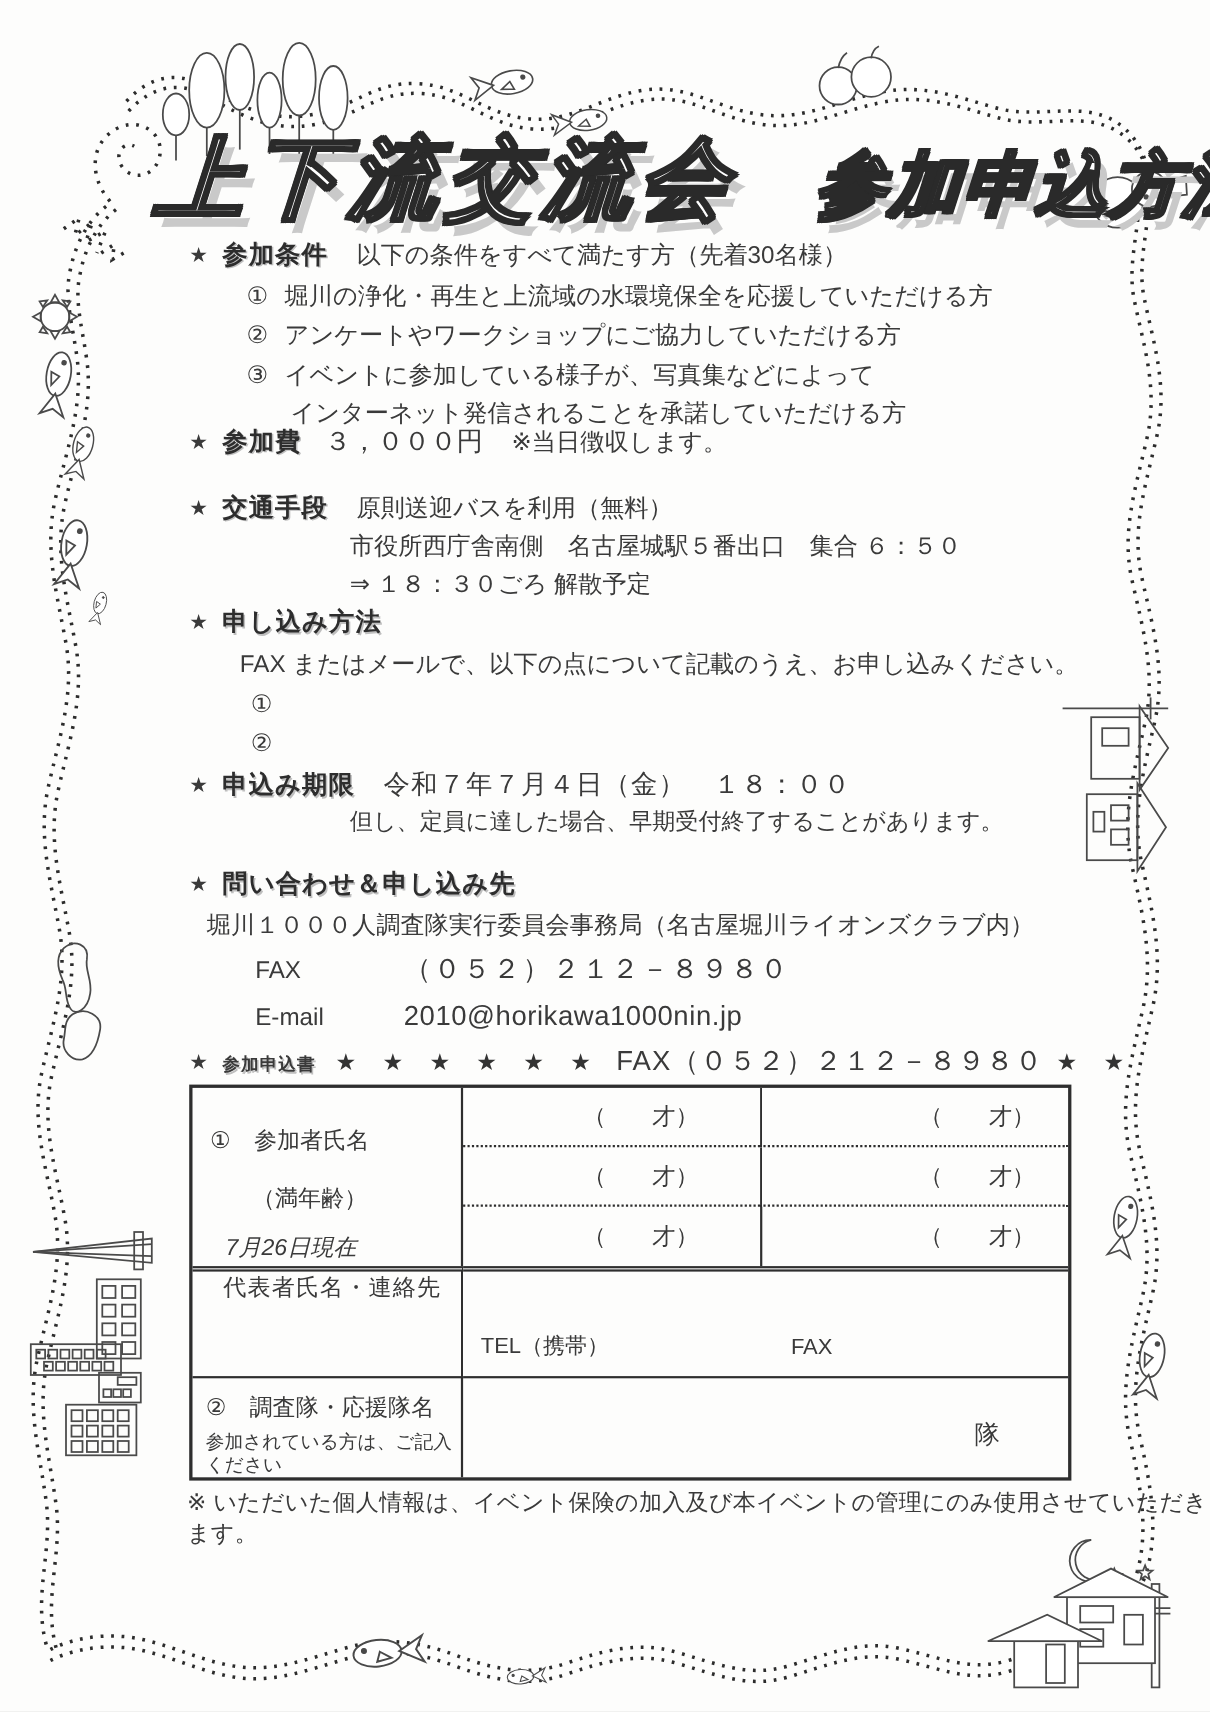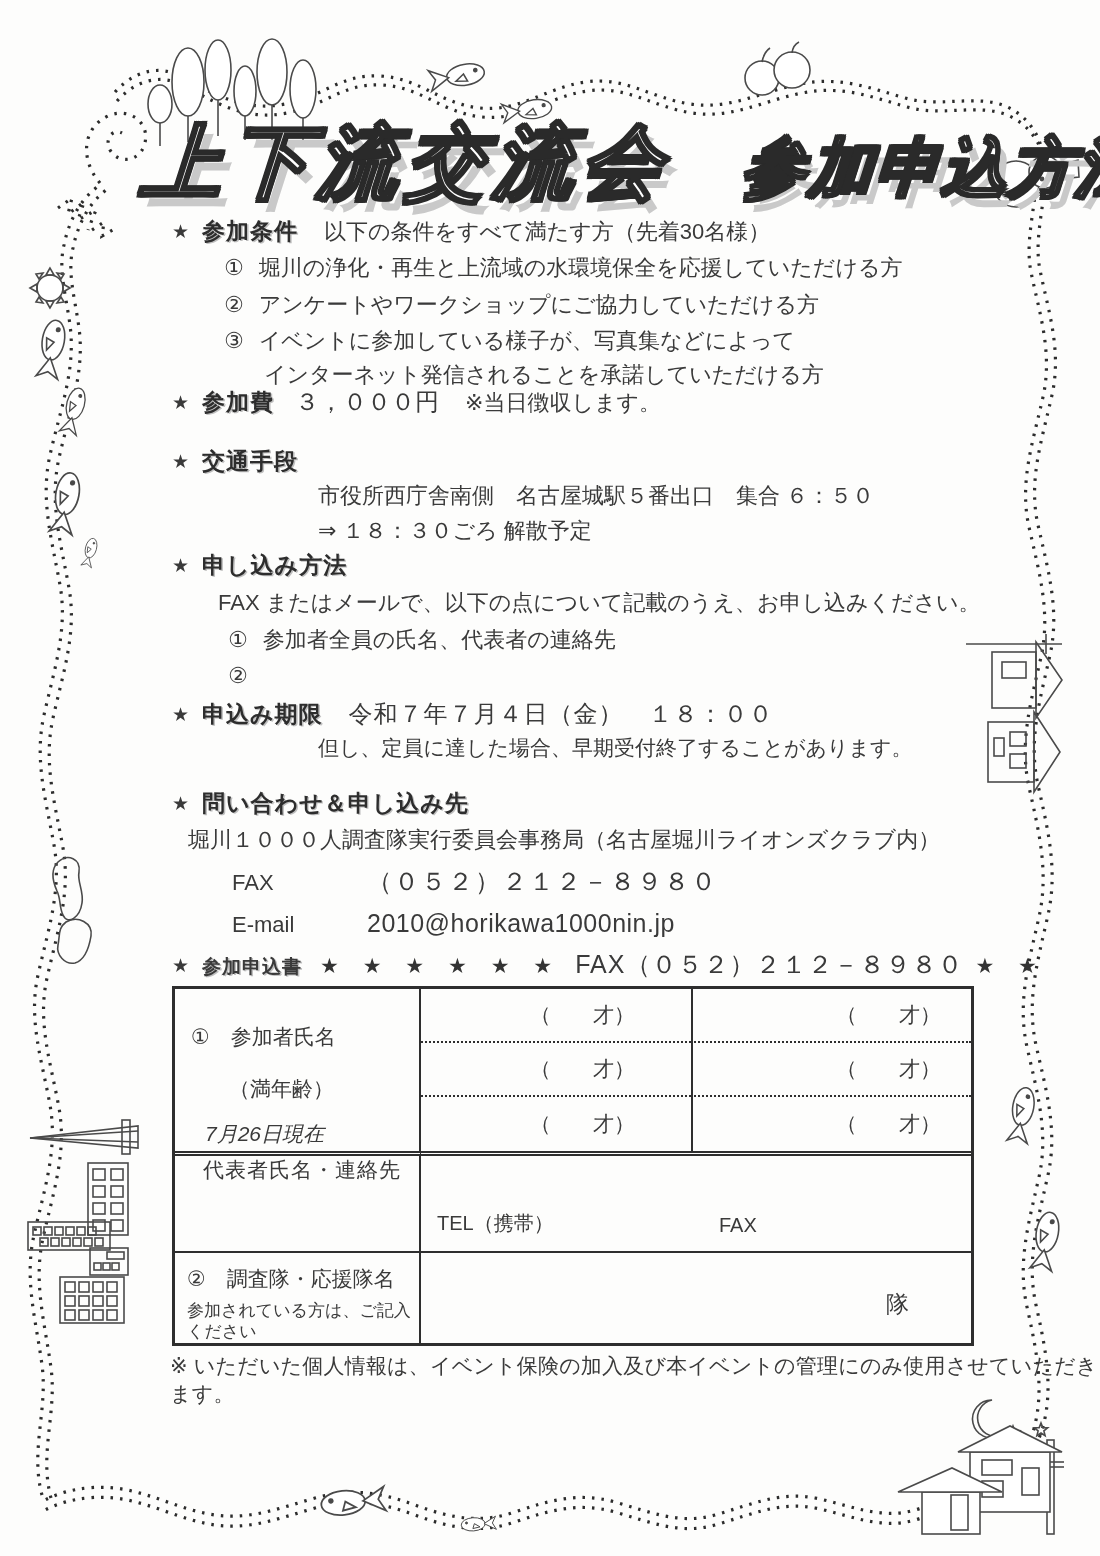--- a/index.html
+++ b/index.html
@@ -35,21 +35,21 @@
   .a-intro{margin-left:46px;margin-top:12px;justify-content:center;}
   .a-item{margin-left:56px;margin-top:11px;}
   .d-date{font-size:24px;letter-spacing:1px;}
   .d-note{margin-left:146px;margin-top:8px;font-size:21px;}
   .c-org{margin-left:16px;margin-top:11px;}
   .c-row{margin-top:14px;margin-left:60px;}
   .c-lab{display:inline-block;width:135px;}
   .c-val{font-size:25px;letter-spacing:2px;}
   
   .formhead{position:absolute;left:172px;top:948px;display:flex;align-items:baseline;white-space:nowrap;}
-  .fh-title{font-weight:bold;font-size:19px;letter-spacing:1px;text-shadow:1.4px 1.4px 0 #bfbfbf;margin-right:18px;}
+  .fh-title{font-weight:bold;font-size:16px;letter-spacing:1px;text-shadow:1.4px 1.4px 0 #bfbfbf;margin-right:18px;}
   .fh-stars{font-size:21px;letter-spacing:9px;margin-right:14px;color:#333;}
   .fh-fax{font-size:25px;letter-spacing:1px;margin-right:12px;}
   
   .ftable{
     position:absolute;left:172px;top:986px;width:802px;
     display:grid;grid-template-columns:246px 270px 280px;
     grid-template-rows:54px 54px 54px 100px 92px;
     border:3px solid #2e2e2e;box-sizing:border-box;font-size:21px;
   }
   .ftable > div{box-sizing:border-box;border-color:#2e2e2e;}
@@ -334,40 +334,40 @@
       <span class="h">参加費</span>
       <span class="gap" style="font-size:24px;margin-left:21px;">３，０００円</span>
       <span class="gap">※当日徴収します。</span>
     </div>
   </div>
 
   <div class="sec" style="top:448px;">
     <div class="row">
       <span class="star">★</span>
       <span class="h">交通手段</span>
+      <span class="gap">原則送迎バスを利用（無料）</span>
     </div>
     <div class="row tline">
       <span>市役所西庁舎南側　名古屋城駅５番出口　集合 ６：５０</span>
     </div>
     <div class="row tline">
       <span>⇒ １８：３０ごろ 解散予定</span>
     </div>
   </div>
 
   <div class="sec" style="top:552px;">
     <div class="row">
       <span class="star">★</span>
       <span class="h">申し込み方法</span>
     </div>
     <div class="row a-intro">
       <span>FAX またはメールで、以下の点について記載のうえ、お申し込みください。</span>
     </div>
     <div class="row a-item">
       <span class="num">①</span>
-      <span>参加者全員の氏名、代表者の連絡先</span>
     </div>
     <div class="row a-item">
       <span class="num">②</span>
     </div>
   </div>
 
   <div class="sec" style="top:700px;">
     <div class="row">
       <span class="star">★</span>
       <span class="h">申込み期限</span>

